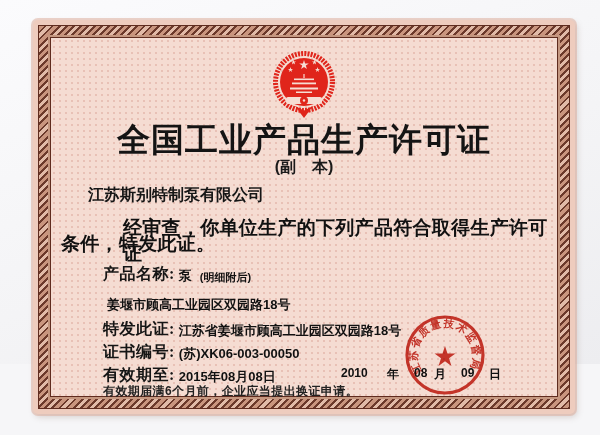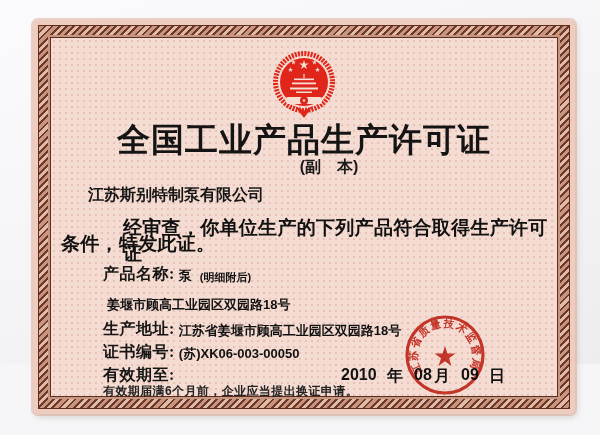--- a/index.html
+++ b/index.html
@@ -26,35 +26,35 @@
     background-image:radial-gradient(rgba(216,160,148,.45) 0.8px, transparent 1px);
     background-size:6px 6px;
     box-shadow:0 0 0 1px #5f2c1f, 0 0 0 3px #c59780; color:#161616; }
 
   .emblem { position:absolute; left:216px; top:13px; width:74px; height:68px; }
 
   .title { position:absolute; left:0; top:80px; width:100%; text-align:center;
     font-size:33px; font-weight:800; letter-spacing:1px; color:#141414;
     font-family:"Liberation Sans", sans-serif; }
   .subtitle { position:absolute; left:0; top:119px; width:100%; text-align:center;
-    font-size:16px; font-weight:600; color:#1a1a1a;margin-left:25px; }
+    font-size:16px; font-weight:600; color:#1a1a1a; }
 
   .company { position:absolute; left:37px; top:147px; font-size:16px; font-weight:700; }
   .para { position:absolute; font-size:19px; font-weight:700; letter-spacing:.3px; color:#111; }
   .para.l1 { left:72px; top:163px;margin-top:14px; }
   .para.l2 { left:10px; top:193px;text-align:center; }
 
   .row { position:absolute; left:52px; display:flex; align-items:flex-end; white-space:nowrap; }
   .row .lab { font-family:"Liberation Serif", serif; font-size:16px; font-weight:700;
     letter-spacing:.5px; color:#151515; }
   .row .val { margin-left:4px; font-size:13px; font-weight:700; color:#111; }
   .row .note { margin-left:8px; font-size:11px; font-weight:700; color:#111; }
   .r1 { top:226px; } .r2 { top:258px; } .r3 { top:281px; } .r4 { top:304px; } .r5 { top:327px; }
 
-  .d { position:absolute; top:328px; font-weight:700; font-size:16px; color:#111; white-space:nowrap; }
+  .d { position:absolute; top:328px; font-weight:700; font-size:12px; color:#111; white-space:nowrap; }
   .d.unit { font-family:"Liberation Serif", serif; }
   .dy  { left:290px; } .dyu { left:336px; }
   .dm  { left:363px; } .dmu { left:383px; }
   .dd  { left:410px; } .ddu { left:438px; }
 
   .seal { position:absolute; left:352px; top:275px; width:84px; height:84px;
     opacity:.9; mix-blend-mode:multiply; }
 
   .footnote { position:absolute; left:52px; top:345px; font-size:12px; font-weight:700;
     letter-spacing:.4px; color:#222; }
@@ -95,29 +95,30 @@
 
         <div class="row r1">
           <span class="lab">产品名称:</span>
           <span class="val">泵</span>
           <span class="note">(明细附后)</span>
         </div>
         <div class="row r2">
           <span class="val">姜堰市顾高工业园区双园路18号</span>
         </div>
         <div class="row r3">
-          <span class="lab">生产地址:</span>
+          <span class="lab">特发此证:</span>
           <span class="val">江苏省姜堰市顾高工业园区双园路18号</span>
         </div>
         <div class="row r4">
           <span class="lab">证书编号:</span>
           <span class="val">(苏)XK06-003-00050</span>
         </div>
         <div class="row r5">
           <span class="lab">有效期至:</span>
+          <span class="val">2015年08月08日</span>
         </div>
 
         <span class="d dy">2010</span>
         <span class="d unit dyu">年</span>
         <span class="d dm">08</span>
         <span class="d unit dmu">月</span>
         <span class="d dd">09</span>
         <span class="d unit ddu">日</span>
 
         <svg class="seal" viewBox="0 0 84 84">

